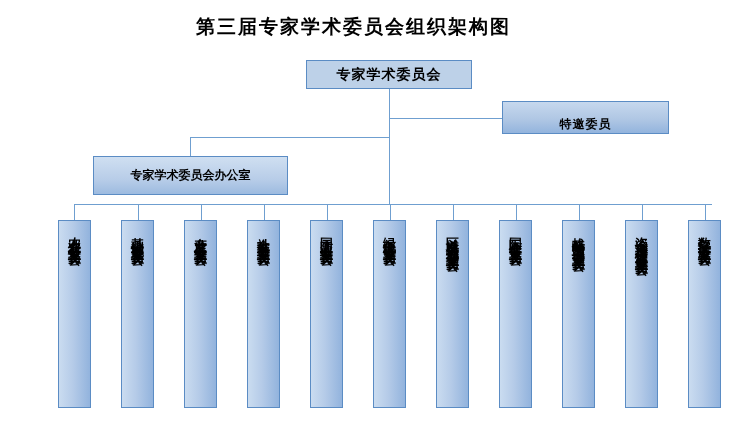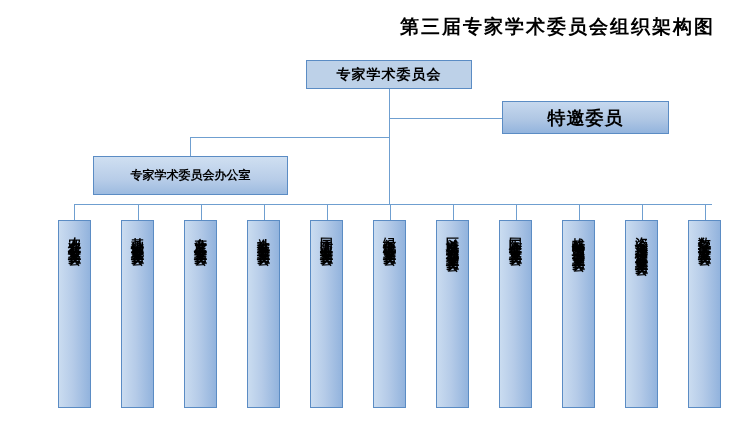--- a/index.html
+++ b/index.html
@@ -12,24 +12,24 @@
     width: 749px;
     height: 429px;
     background: #ffffff;
     font-family: "DejaVu Sans", "Liberation Sans", sans-serif;
     overflow: hidden;
   }
 
   
   .chart-title {
     position: absolute;
-    left: 8px;
+    left: 0;
     top: 14px;
     width: 707px;
-    text-align: right;
+    text-align: center;
     font-size: 19px;
     font-weight: bold;
     color: #000000;
     letter-spacing: 2px;
     white-space: nowrap;
   }
 
   
   .line {
     position: absolute;
@@ -54,22 +54,23 @@
   
   .node-root {
     background: #bdd1e8;
     font-size: 14px;
     letter-spacing: 1px;
   }
 
   
   .node-invited {
     background: linear-gradient(to bottom, #c6d8ee 0%, #b0c7e4 55%, #93b4dd 100%);
-    font-size: 18px;
+    font-size: 12px;
     letter-spacing: 1px;
+    align-items: flex-end;
   }
 
   
   .node-office {
     background: linear-gradient(to bottom, #cfdff1 0%, #b8cde8 60%, #9dbbe0 100%);
     font-size: 12px;
     flex-direction: column;
     line-height: 1.35;
     padding: 2px 21px;
   }

